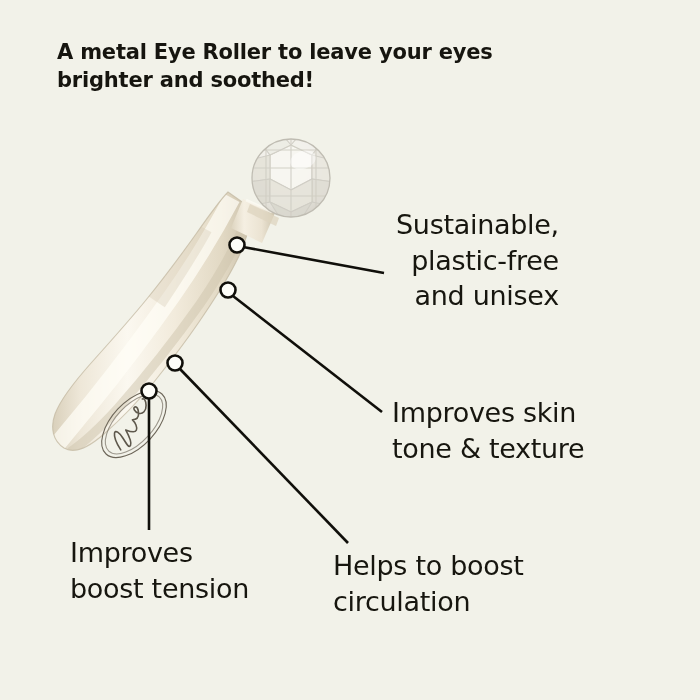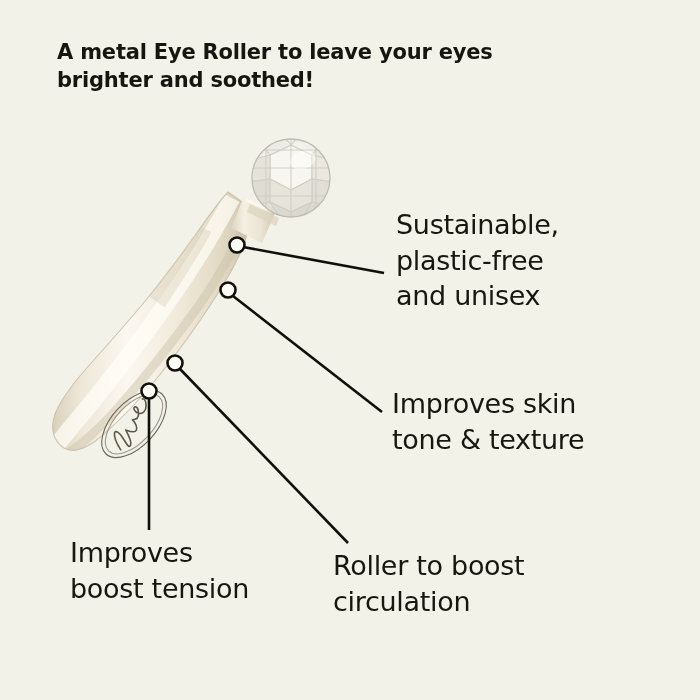--- a/index.html
+++ b/index.html
@@ -38,24 +38,25 @@
     font-size: 27px;
     font-weight: 400;
     line-height: 1.32;
     color: #17160f;
     white-space: pre-line;
     letter-spacing: -0.3px;
   }
   #callout-sustainable {
     left: 396px;
     top: 207px;
+    text-align: right;
   }
   #callout-skin-tone {
     left: 392px;
-    top: 386px;
+    top: 395px;
   }
   #callout-facial-tension {
     left: 70px;
     top: 535px;
   }
   #callout-circulation {
     left: 333px;
     top: 548px;
   }
   #product-svg,
@@ -226,19 +227,19 @@
     <circle class="leader-dot" cx="149" cy="391" r="7.5"></circle>
   </svg>
 
   <div class="callout" id="callout-sustainable">Sustainable,
 plastic-free
 and unisex</div>
 
   <div class="callout" id="callout-skin-tone">Improves skin
 tone &amp; texture</div>
 
-  <div class="callout" id="callout-circulation">Roller to boost
+  <div class="callout" id="callout-circulation">Helps to boost
 circulation</div>
 
   <div class="callout" id="callout-facial-tension">Improves
 boost tension</div>
 
 </div>
 
 </body></html>

